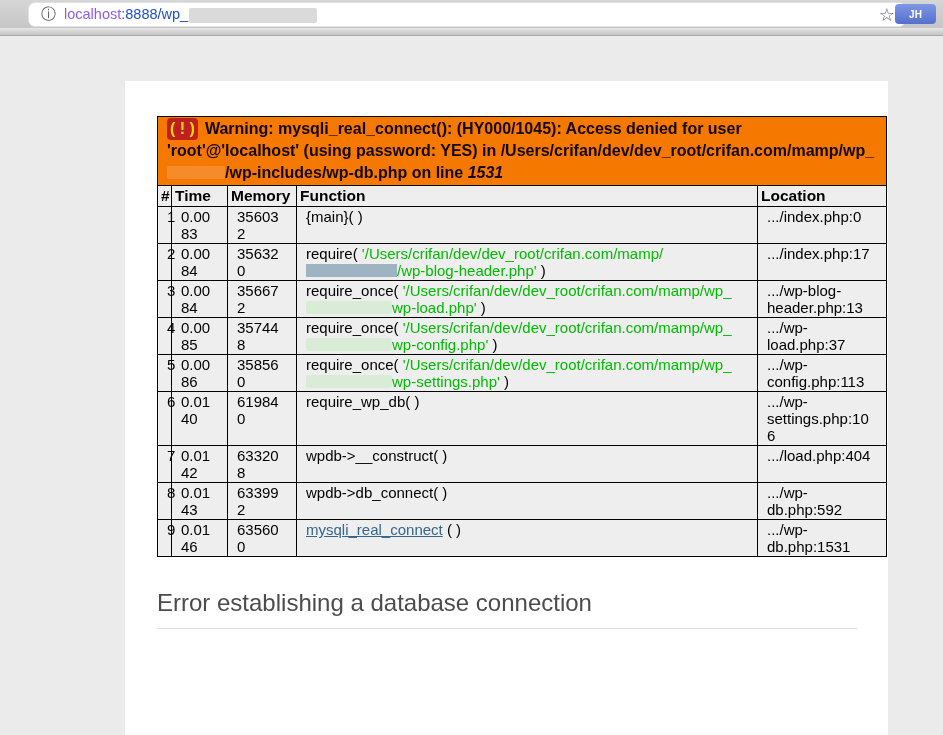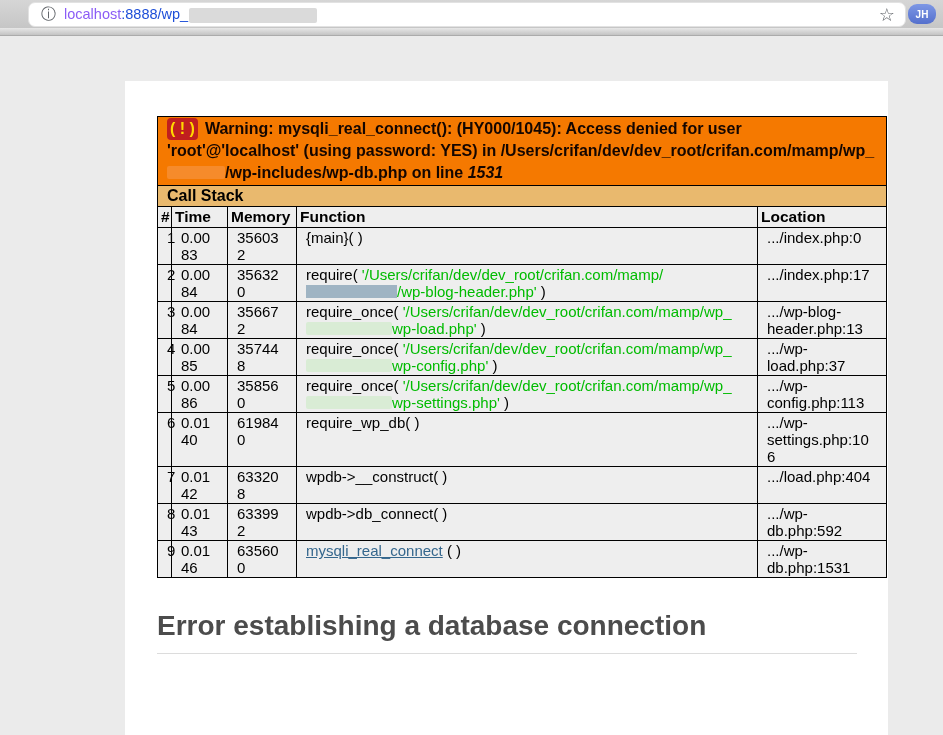--- a/index.html
+++ b/index.html
@@ -11,21 +11,21 @@
     border:1px solid #e2e2e2;border-radius:7px;display:flex;align-items:center;
     box-sizing:border-box;padding:0 8px;}
   .info-icon{color:#5f6368;font-size:15px;margin:0 8px 0 4px;}
   .url-text{font-size:14.5px;white-space:nowrap;}
   .url-domain{color:#8b5cf6;}
   .url-path{color:#1d4ed8;}
   .url-redact{display:inline-block;width:128px;height:15px;background:#dadada;
     border-radius:2px;vertical-align:middle;margin-left:1px;}
   .url-spacer{flex:1;}
   .star-icon{color:#5f6368;font-size:18px;line-height:18px;margin-right:2px;cursor:pointer;}
-  .profile-badge{position:absolute;right:7px;top:4px;width:28px;height:20px;border-radius:9px;
+  .profile-badge{position:absolute;right:7px;top:4px;width:41px;height:20px;border-radius:4px;
     background:linear-gradient(#7d97e5,#5570cd);color:#fff;font-size:10px;font-weight:bold;
     display:flex;align-items:center;justify-content:center;}
   .chrome-edge{height:7px;background:linear-gradient(#e7e7e7,#c3c3c3);border-bottom:1px solid #ababab;}
 
   
   .page{background:#ebebeb;height:700px;}
   .card{margin:45px 0 0 125px;width:699px;background:#fff;padding:35px 32px 60px;min-height:660px;}
 
   
   table.xdebug{border-collapse:collapse;width:729px;background:#eeeeee;color:#000;
@@ -42,21 +42,21 @@
   td.c-mem{text-align:right;padding-right:5px;}
   .path{color:#00bb00;}
   .redact{display:inline-block;height:13px;vertical-align:-1px;}
   .redact.blue{width:91px;background:#9fb4c3;}
   .redact.green{width:86px;background:#d9ecd5;border-radius:2px;}
   .redact-orange{display:inline-block;width:58px;height:13px;background:#f68b2b;
     vertical-align:-1px;border-radius:2px;}
   a.fn-link{color:#35678d;text-decoration:underline;cursor:pointer;}
 
   
-  h1.err-heading{font-size:28px;font-weight:bold;color:#4c4c4c;margin:32px 0 0;
+  h1.err-heading{font-size:24px;font-weight:normal;color:#4c4c4c;margin:32px 0 0;
     padding:0 0 11px;border-bottom:1px solid #dcdcdc;width:700px;}
   p.err-para{width:700px;font-size:15px;color:#444;margin:27px 0 0;line-height:1.5;}
   p.err-para code{font-family:"DejaVu Sans Mono","Liberation Mono",monospace;font-size:13px;color:#444;}
 </style>
 </head>
 <body>
 
 <div class="toolbar">
   <div class="url-field">
     <span class="info-icon">ⓘ</span>
@@ -77,23 +77,20 @@
           <col style="width:56px">
           <col style="width:69px">
         <col style="width:461px">
           <col style="width:129px">
       </colgroup>
       <tbody>
           <tr>
         <th colspan="5" class="banner">
           <span class="err-icon">( ! )</span><span>Warning: mysqli_real_connect(): (HY000/1045): Access denied for user 'root'@'localhost' (using password: YES) in /Users/crifan/dev/dev_root/crifan.com/mamp/wp_</span><span class="redact-orange"></span><span>/wp-includes/wp-db.php on line </span><i>1531</i>
         </th>
-      </tr>
-      <tr>
-        <th colspan="5" class="stack-title">Call Stack</th>
       </tr>
       <tr class="cols">
         <th>#</th>
         <th>Time</th>
         <th>Memory</th>
         <th>Function</th>
         <th>Location</th>
       </tr>
       </tbody>
         <tbody id="stack-body">

